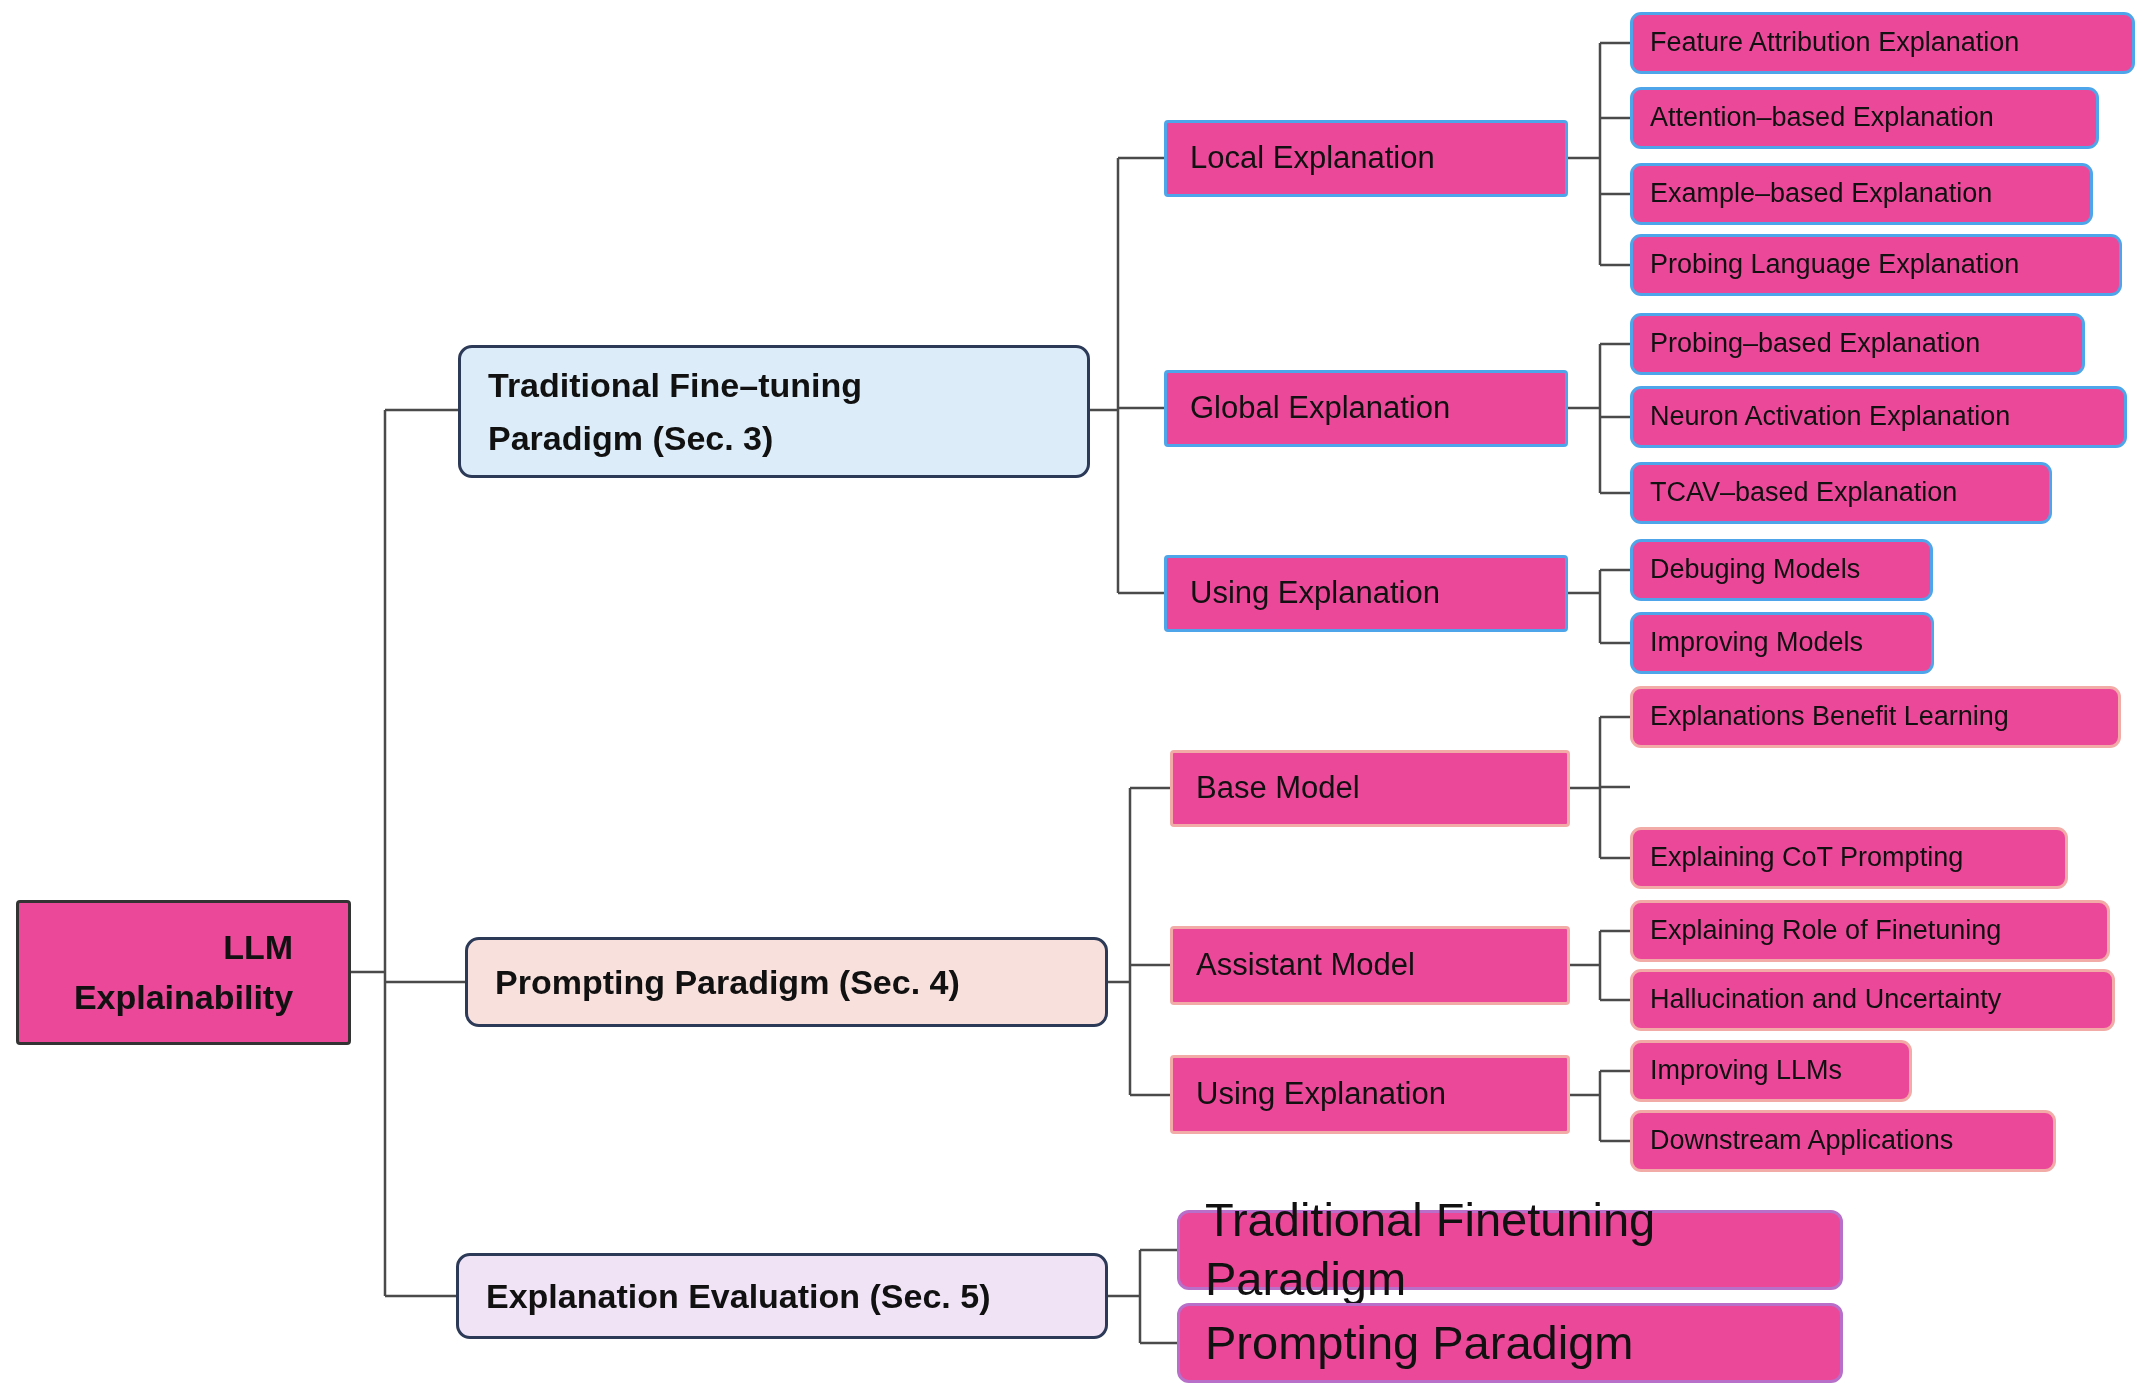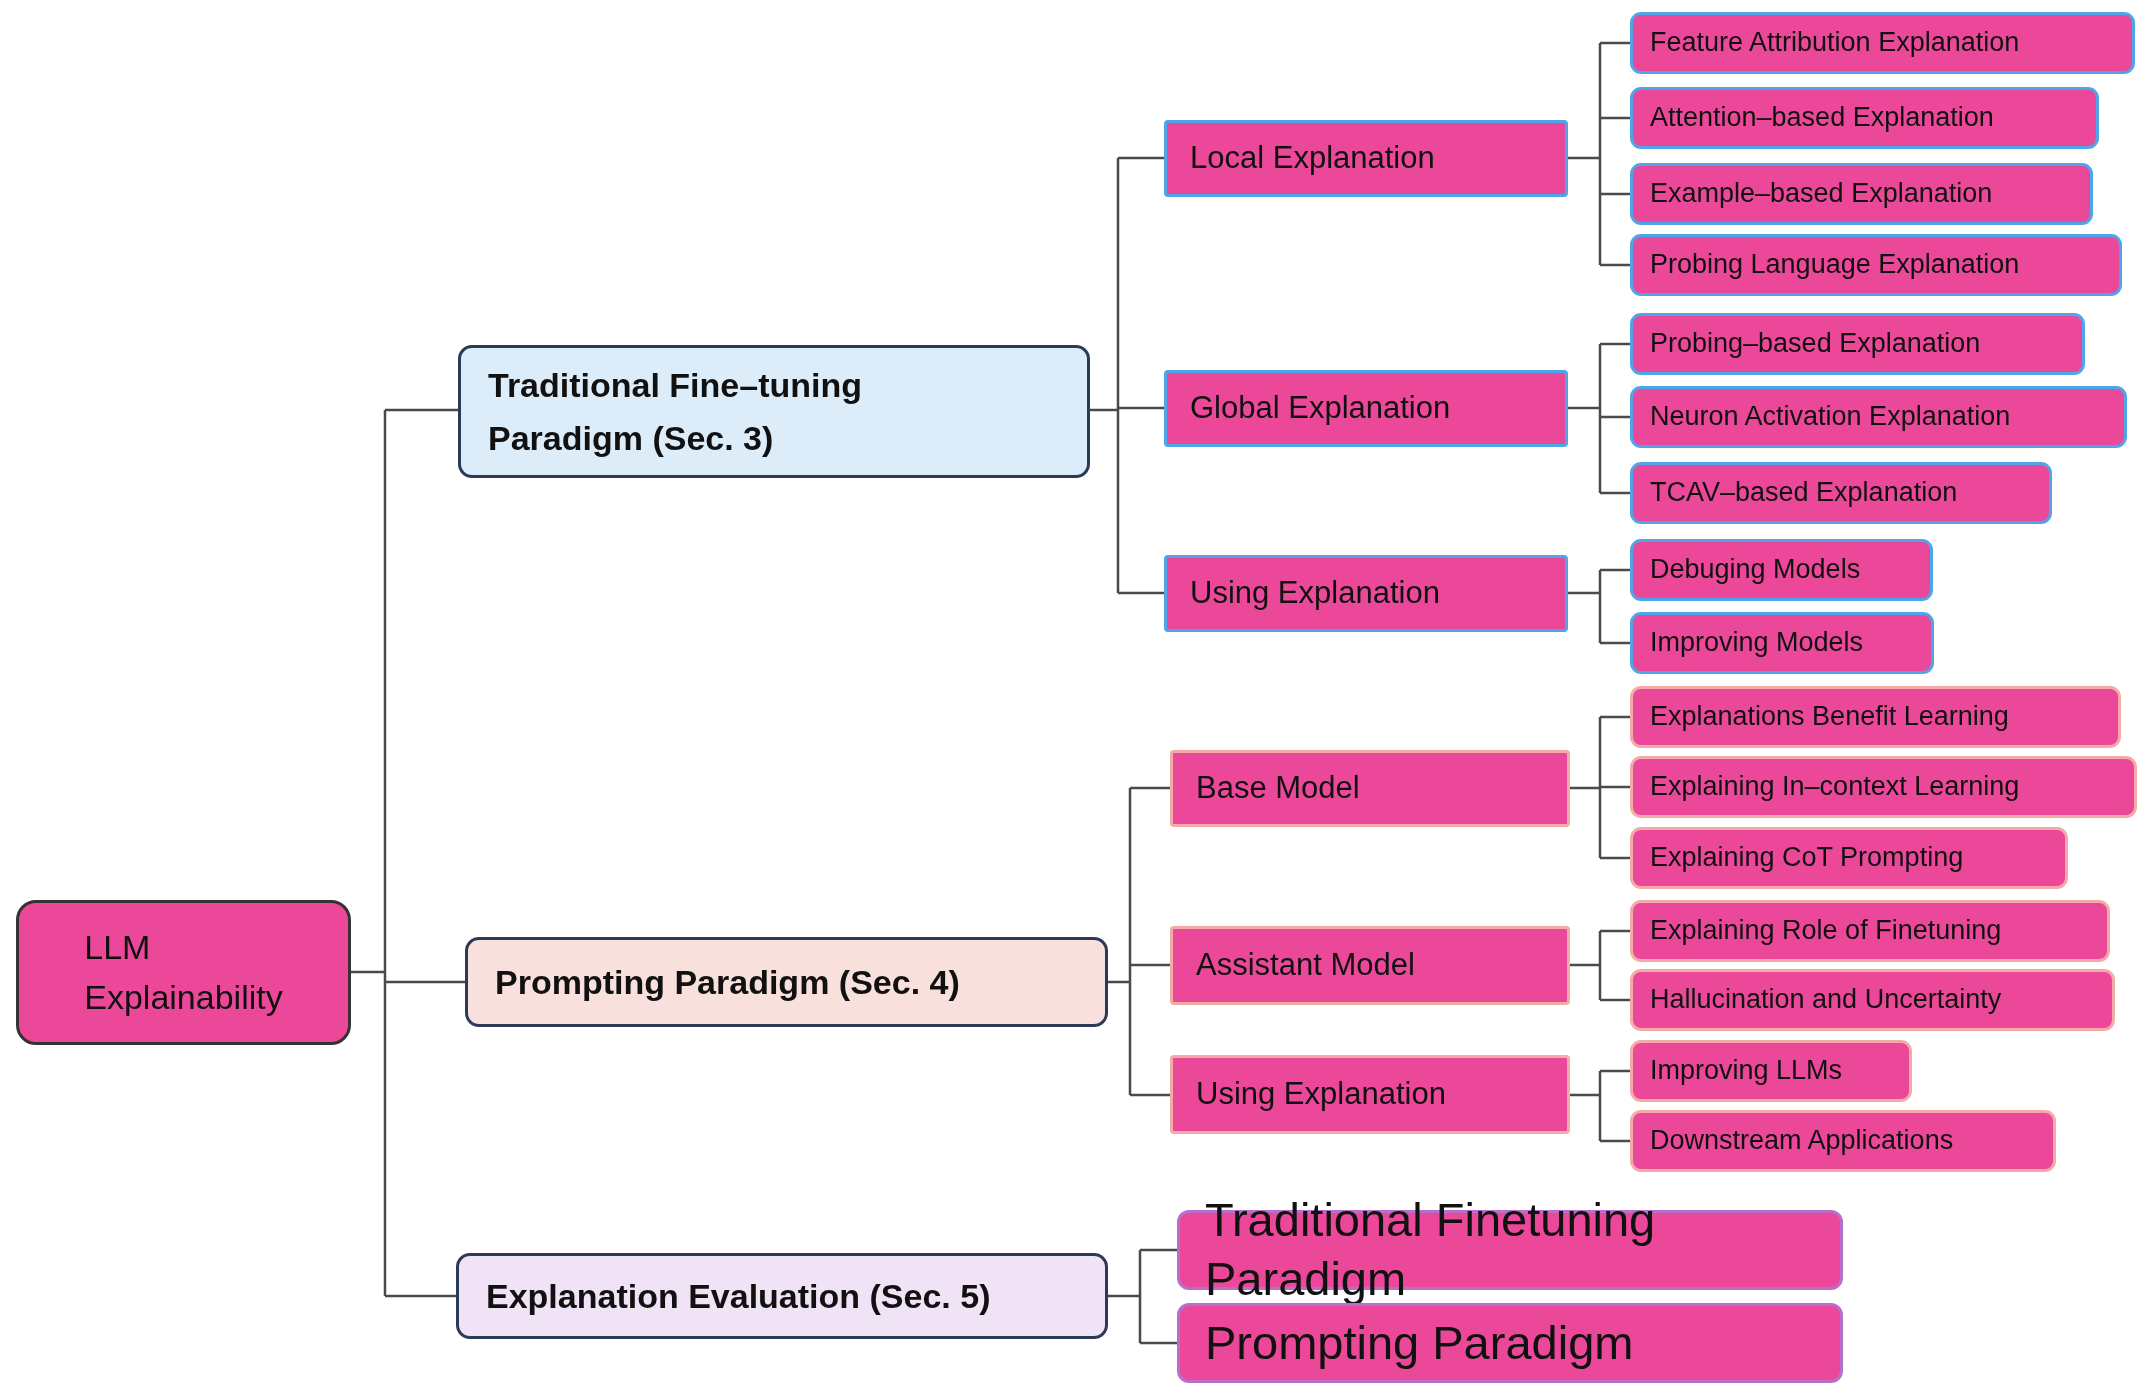--- a/index.html
+++ b/index.html
@@ -12,22 +12,22 @@
     overflow:hidden;
   }
   .wires{position:absolute;left:0;top:0;width:2148px;height:1392px;}
   .wires path{stroke:var(--line,#4a4a4a);stroke-width:2.5;fill:none;}
   .node{
     position:absolute;box-sizing:border-box;background:#ec4899;
     display:flex;align-items:center;
     line-height:1.25;
   }
   .root{
-    border:3px solid var(--root-border,#333);border-radius:20px;
-    font-weight:normal;font-size:34px;justify-content:center;text-align:left;
+    border:3px solid var(--root-border,#333);border-radius:4px;
+    font-weight:bold;font-size:34px;justify-content:center;text-align:right;
     white-space:pre-line;line-height:1.45;
   }
   .lvl1{
     border:3px solid var(--navy-border,#2c3a58);border-radius:14px;
     font-weight:bold;font-size:34px;padding:0 27px;
     white-space:pre-line;line-height:1.55;
   }
   .fill-blue{background:var(--blue-fill,#ddecf9);}
   .fill-pink{background:var(--pink-fill,#f8e0dd);}
   .fill-purple{background:var(--purple-fill,#f1e3f6);}
@@ -115,21 +115,20 @@
   <div class="node leaf b-blue" style="left:1630px;top:386px;width:497px;height:62px;">Neuron Activation Explanation</div>
   <div class="node leaf b-blue" style="left:1630px;top:462px;width:422px;height:62px;">TCAV–based Explanation</div>
   <div class="node leaf b-blue" style="left:1630px;top:539px;width:303px;height:62px;">Debuging Models</div>
   <div class="node leaf b-blue" style="left:1630px;top:612px;width:304px;height:62px;">Improving Models</div>
 
   <div class="node lvl2 b-pink" style="left:1170px;top:750px;width:400px;height:77px;">Base Model</div>
   <div class="node lvl2 b-pink" style="left:1170px;top:926px;width:400px;height:79px;">Assistant Model</div>
   <div class="node lvl2 b-pink" style="left:1170px;top:1055px;width:400px;height:79px;">Using Explanation</div>
 
   <div class="node leaf b-pink" style="left:1630px;top:686px;width:491px;height:62px;">Explanations Benefit Learning</div>
-  <div class="node leaf b-pink" style="left:1630px;top:756px;width:507px;height:62px;">Explaining In–context Learning</div>
   <div class="node leaf b-pink" style="left:1630px;top:827px;width:438px;height:62px;">Explaining CoT Prompting</div>
   <div class="node leaf b-pink" style="left:1630px;top:900px;width:480px;height:62px;">Explaining Role of Finetuning</div>
   <div class="node leaf b-pink" style="left:1630px;top:969px;width:485px;height:62px;">Hallucination and Uncertainty</div>
   <div class="node leaf b-pink" style="left:1630px;top:1040px;width:282px;height:62px;">Improving LLMs</div>
   <div class="node leaf b-pink" style="left:1630px;top:1110px;width:426px;height:62px;">Downstream Applications</div>
 
   <div class="node lvl2p b-purple" style="left:1177px;top:1210px;width:666px;height:80px;">Traditional Finetuning Paradigm</div>
   <div class="node lvl2p b-purple" style="left:1177px;top:1303px;width:666px;height:80px;">Prompting Paradigm</div>
 
 </div>

